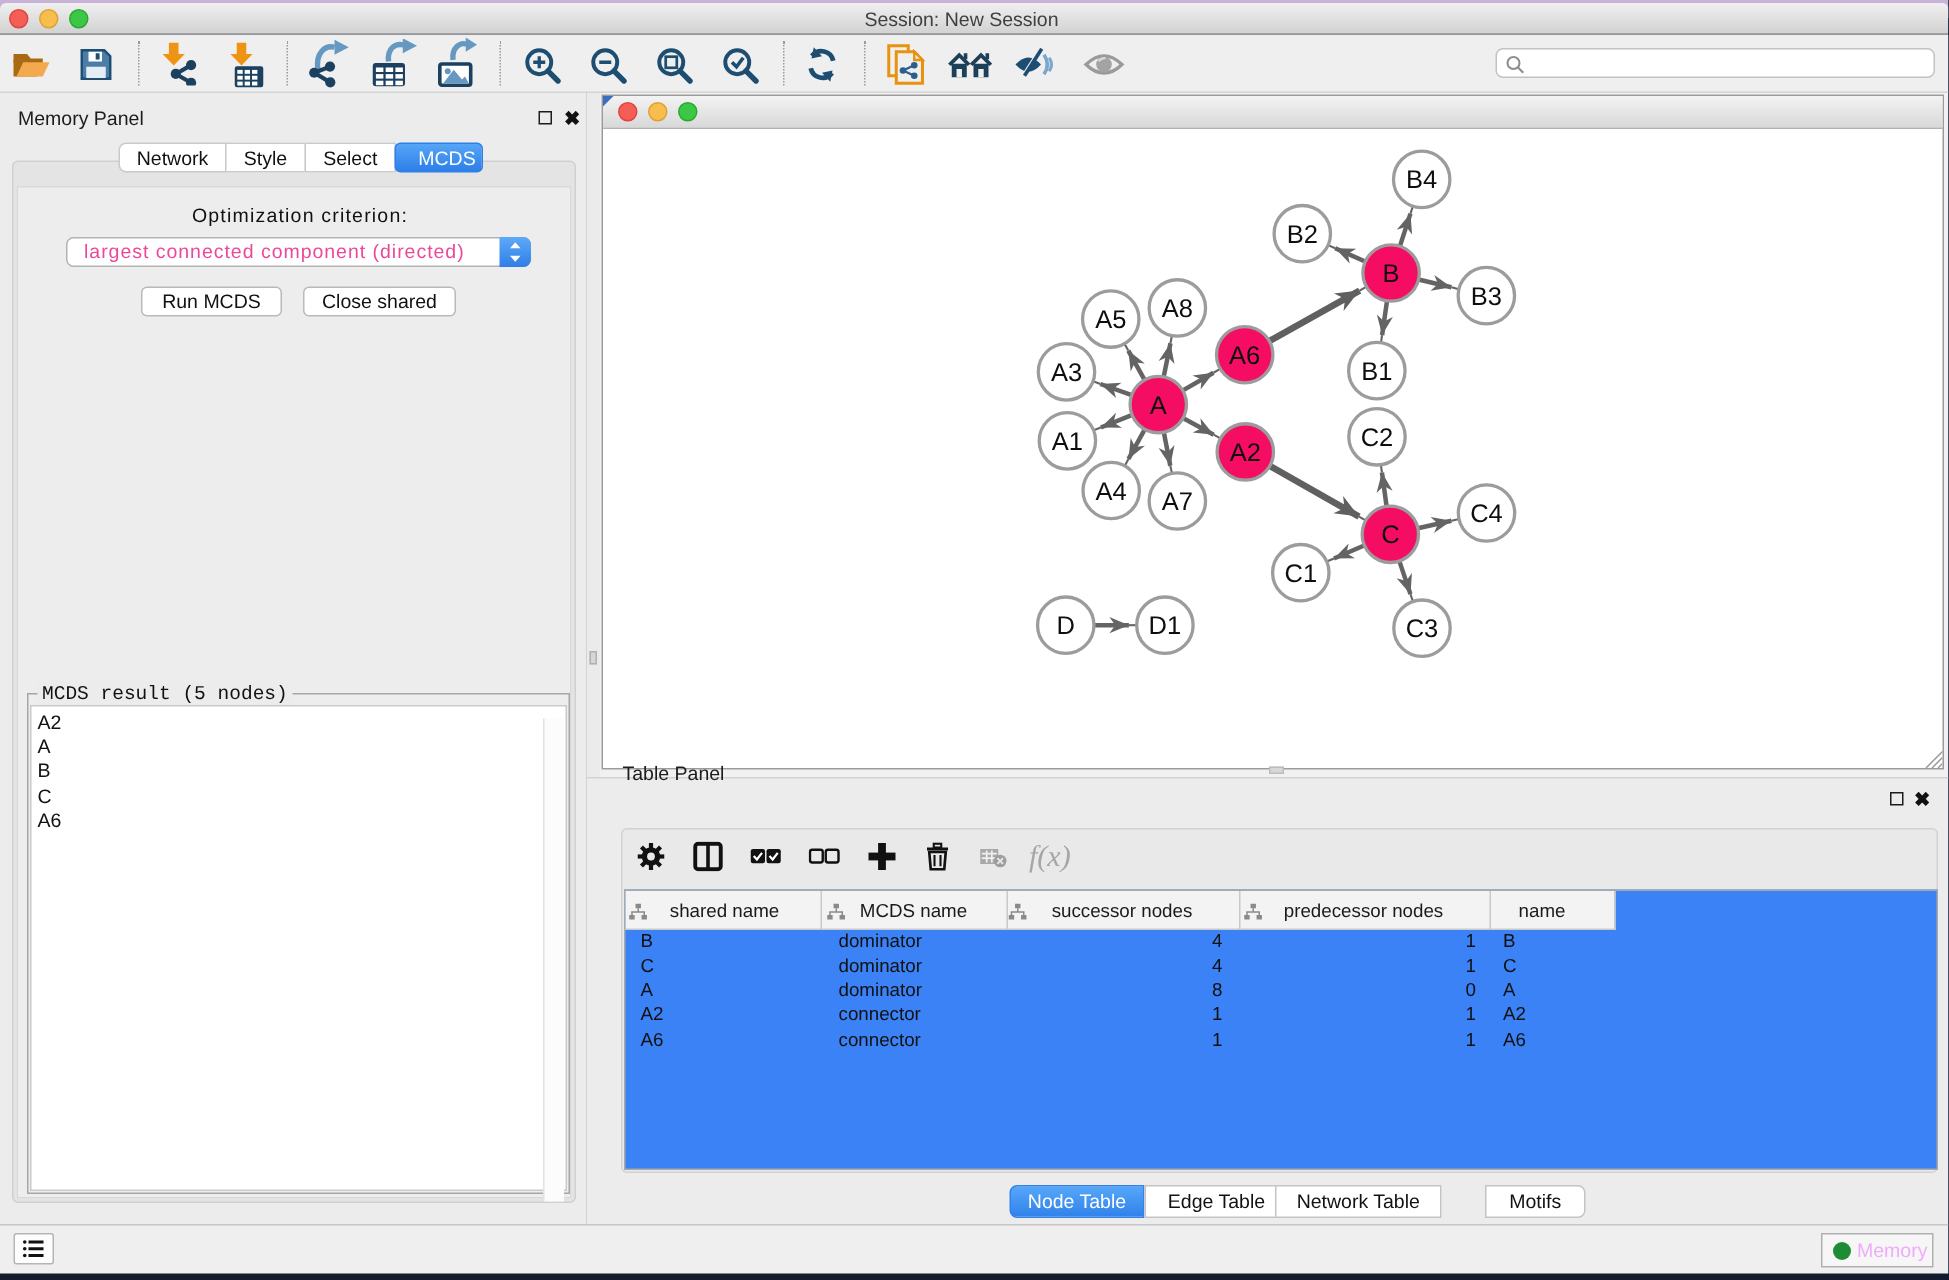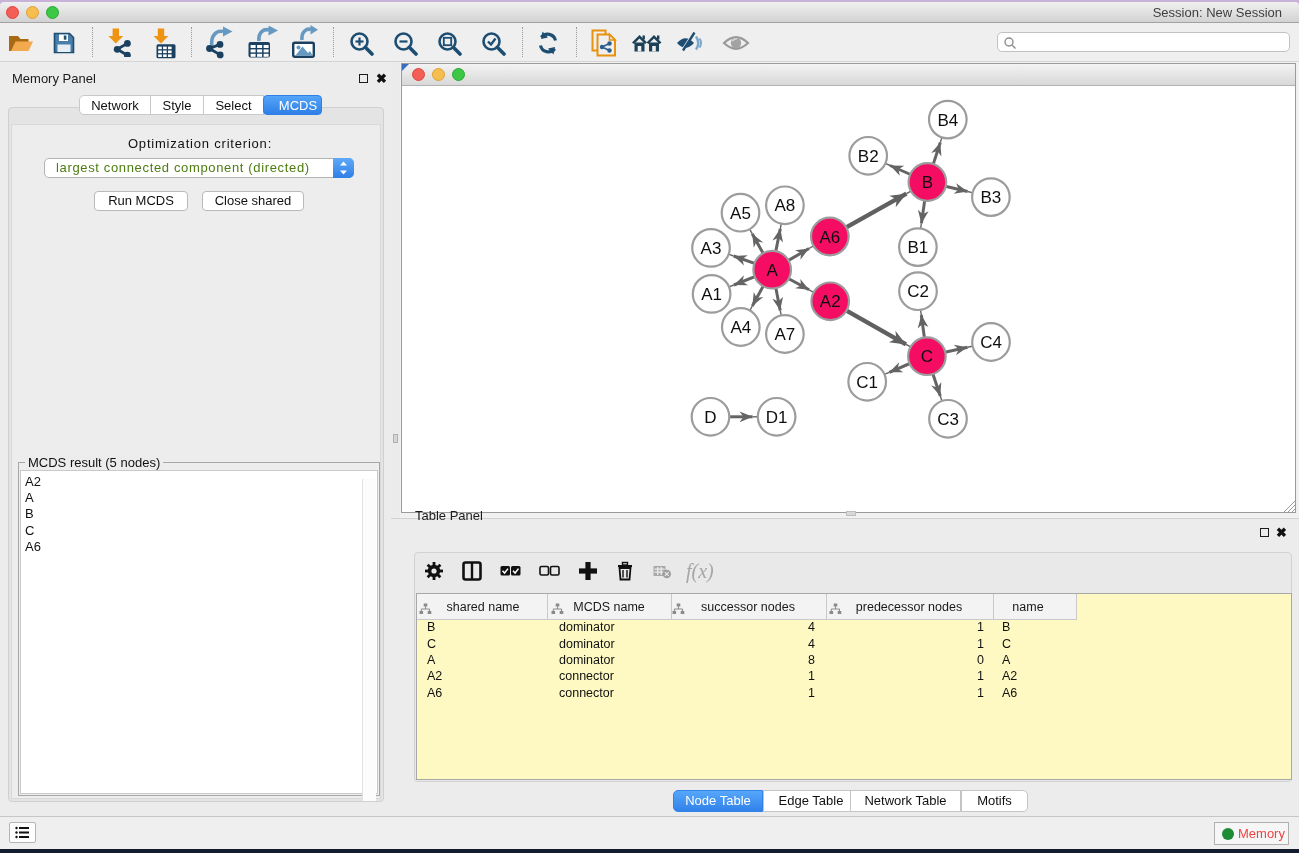--- a/index.html
+++ b/index.html
@@ -4,74 +4,74 @@
 <style>
 * { margin:0; padding:0; box-sizing:border-box; }
 html,body { width:1299px; height:853px; overflow:hidden; }
 body { background:#131c2e; font-family:"Liberation Sans", sans-serif; position:relative; }
 .abs { position:absolute; }
 #topstrip { left:0; top:0; width:1299px; height:12px; background:#c9b2d8; }
 #titlebar { left:0; top:2px; width:1299px; height:21px;
   background:linear-gradient(#f0f0f0,#d2d2d2); border-bottom:1px solid #a2a2a2;
   border-radius:4px 4px 0 0; }
 .tl { border-radius:50%; width:13px; height:13px; }
-#titletext { left:0; top:5px; width:1282px; text-align:right; font-size:13px; color:#3f3f3f; }
+#titletext { left:0; top:5px; width:1282px; text-align:center; font-size:13px; color:#3f3f3f; }
 #toolbar { left:0; top:23px; width:1299px; height:39px; background:#efefef; border-bottom:1px solid #d4d4d4;}
 .sep { border-left:1px dotted #9a9a9a; width:1px; height:30px; top:27px; }
 #searchbox { left:997px; top:32px; width:293px; height:20px; background:#fff;
   border:1px solid #c2c2c2; border-radius:5px; }
 
 #cpanel { left:0; top:62px; width:391px; height:754px; background:#ececec; }
 .paneltitle { font-size:13px; color:#1c1c1c; }
 .floatbtn { width:9px; height:9px; border:1.5px solid #1c1c1c; background:transparent; }
 .xbtn { font-size:13px; font-weight:bold; color:#111; line-height:9px; }
 .tab { position:absolute; top:0; height:20px; font-size:13px; color:#111; text-align:center;
   background:#fff; border:1px solid #c9c9c9; line-height:19px; }
 #tabpane { left:8px; top:107px; width:376px; height:695px; border:1px solid #d0d0d0;
   border-radius:4px; background:#e4e4e4; }
 #tabinner { left:11px; top:124px; width:370px; height:675px; background:#ededed;
   border:1px solid #d9d9d9; }
 #optlabel { left:0; top:136px; width:400px; text-align:center; font-size:13px; letter-spacing:0.8px; color:#111; }
 #combo { left:44px; top:158px; width:310px; height:20px; background:#fff;
-  border:1px solid #b3b3b3; border-radius:5px; font-size:13px; letter-spacing:0.65px; color:#4d7c0f; line-height:18px;
+  border:1px solid #b3b3b3; border-radius:5px; font-size:13px; letter-spacing:0.65px; color:#ec4899; line-height:18px;
   padding-left:11px; }
 #combobtn { left:333px; top:158px; width:21px; height:20px; border-radius:0 5px 5px 0;
   background:linear-gradient(#5fa9f8,#2e7fe8); }
 .btn { position:absolute; height:20px; background:#fff; border:1px solid #b9b9b9;
   border-radius:4px; font-size:13px; color:#111; text-align:center; line-height:18px; }
 #fieldset { left:18px; top:462px; width:362px; height:334px; border:1px solid #a6a6a6; }
-#legend { left:6px; top:-8px; background:#ececec; padding:0 3px; font-size:13px; color:#111; }
+#legend { left:6px; top:-8px; background:#ececec; padding:0 3px; font-size:13px; color:#111;font-family:Liberation Mono, monospace; }
 #listbox { left:1px; top:7px; width:358px; height:324px; background:#fff; border:1px solid #c9c9c9; }
 #listitems { left:4px; top:3px; font-size:13px; color:#111; line-height:16.2px; }
 #scrolltrack { right:1px; top:8px; width:14px; height:322px; background:#fcfcfc; border-left:1px solid #e2e2e2; }
 
 #desktop { left:391px; top:62px; width:908px; height:456px; background:#f1f1f1; }
 #vdivider { left:391px; top:62px; width:9px; height:754px; background:#ebebeb; }
 #vgrip { left:393px; top:434px; width:5px; height:9px; background:#d6d6d6; border:1px solid #b0b0b0; }
 #netwin { left:401px; top:63px; width:895px; height:450px; background:#fff; border:1px solid #9b9b9b; }
 #nettitle { left:0; top:0; width:893px; height:22px; background:linear-gradient(#f3f3f3,#d8d8d8);
   border-bottom:1px solid #b2b2b2; }
 #nettext { left:0; top:4px; width:893px; text-align:center; font-size:13px; color:#333; }
 
 #tpanel { left:391px; top:518px; width:908px; height:298px; background:#ececec; border-top:1px solid #d2d2d2; }
 #tbox { left:414px; top:552px; width:878px; height:230px; background:#e9e9e9;
   border:1px solid #d2d2d2; border-radius:4px; }
-#ttable { left:416px; top:593px; width:876px; height:187px; background:#fef9c3; border:1px solid #a8a8a8; }
+#ttable { left:416px; top:593px; width:876px; height:187px; background:#3b82f6; border:1px solid #a8a8a8; }
 #thead { left:0; top:0; width:660px; height:26px; background:#f3f3f3; border-bottom:1px solid #c9c9c9; }
 .hsep { position:absolute; top:0; width:1px; height:26px; background:#c9c9c9; }
 .hlabel { position:absolute; top:6px; font-size:12.5px; color:#1a1a1a; text-align:center; }
 .cell { position:absolute; font-size:12.5px; color:#111; }
 
 .btab { position:absolute; top:0; height:22px; background:#fff; border:1px solid #c4c4c4;
   font-size:13px; color:#111; text-align:center; line-height:20px; }
 #statusbar { left:0; top:816px; width:1299px; height:33px; background:#efefef; border-top:1px solid #c6c6c6; }
 #listbtn { left:9px; top:822px; width:27px; height:21px; background:#fdfdfd; border:1px solid #b5b5b5; border-radius:2px; }
 #membtn { left:1214px; top:822px; width:75px; height:23px; background:#f6f6f6; border:1px solid #b0b0b0; }
 #memdot { left:1222px; top:828px; width:12px; height:12px; border-radius:50%; background:#1d8c34; }
-#memtext { left:1238px; top:826px; font-size:13px; color:#ef4444; }
+#memtext { left:1238px; top:826px; font-size:13px; color:#f0abfc; }
 </style>
 </head>
 <body>
 <div class="abs" id="topstrip"></div>
 <div class="abs" id="titlebar"></div>
 <div class="abs tl" style="left:6px;top:6px;background:#f35e57;border:1px solid #e2443d;"></div>
 <div class="abs tl" style="left:26px;top:6px;background:#f6be4f;border:1px solid #e0a130;"></div>
 <div class="abs tl" style="left:46px;top:6px;background:#3cc846;border:1px solid #29a932;"></div>
 <div class="abs" id="titletext">Session: New Session</div>
 <div class="abs" id="toolbar"></div>
@@ -468,21 +468,21 @@
 <div class="cell" style="left:427px;top:686px;">A6</div>
 <div class="cell" style="left:559px;top:686px;">connector</div>
 <div class="cell" style="left:715px;top:686px;width:100px;text-align:right;">1</div>
 <div class="cell" style="left:884px;top:686px;width:100px;text-align:right;">1</div>
 <div class="cell" style="left:1002px;top:686px;">A6</div>
 </div>
 <div class="abs" style="left:0;top:790px;">
   <div class="btab" style="left:673px;width:90px;border-radius:5px 0 0 5px;background:linear-gradient(#56a7f9,#3182ea);color:#fff;border:1px solid #3182ea;">Node Table</div>
   <div class="btab" style="left:763px;width:96px;">Edge Table</div>
   <div class="btab" style="left:850px;width:111px;">Network Table</div>
-  <div class="btab" style="left:961px;width:67px;border-radius:0 5px 5px 0;">Motifs</div>
+  <div class="btab" style="left:990px;width:67px;border-radius:0 5px 5px 0;">Motifs</div>
 </div>
 
 <svg class="abs" style="left:1282px;top:499px;" width="13" height="13" viewBox="0 0 13 13">
 <line x1="2" y1="13" x2="13" y2="2" stroke="#9a9a9a" stroke-width="1"></line>
 <line x1="6" y1="13" x2="13" y2="6" stroke="#9a9a9a" stroke-width="1"></line>
 <line x1="10" y1="13" x2="13" y2="10" stroke="#9a9a9a" stroke-width="1"></line>
 </svg>
 <div class="abs" style="left:846px;top:511px;width:10px;height:5px;background:#d8d8d8;border:1px solid #bdbdbd;"></div>
 
 <div class="abs" id="statusbar"></div>

